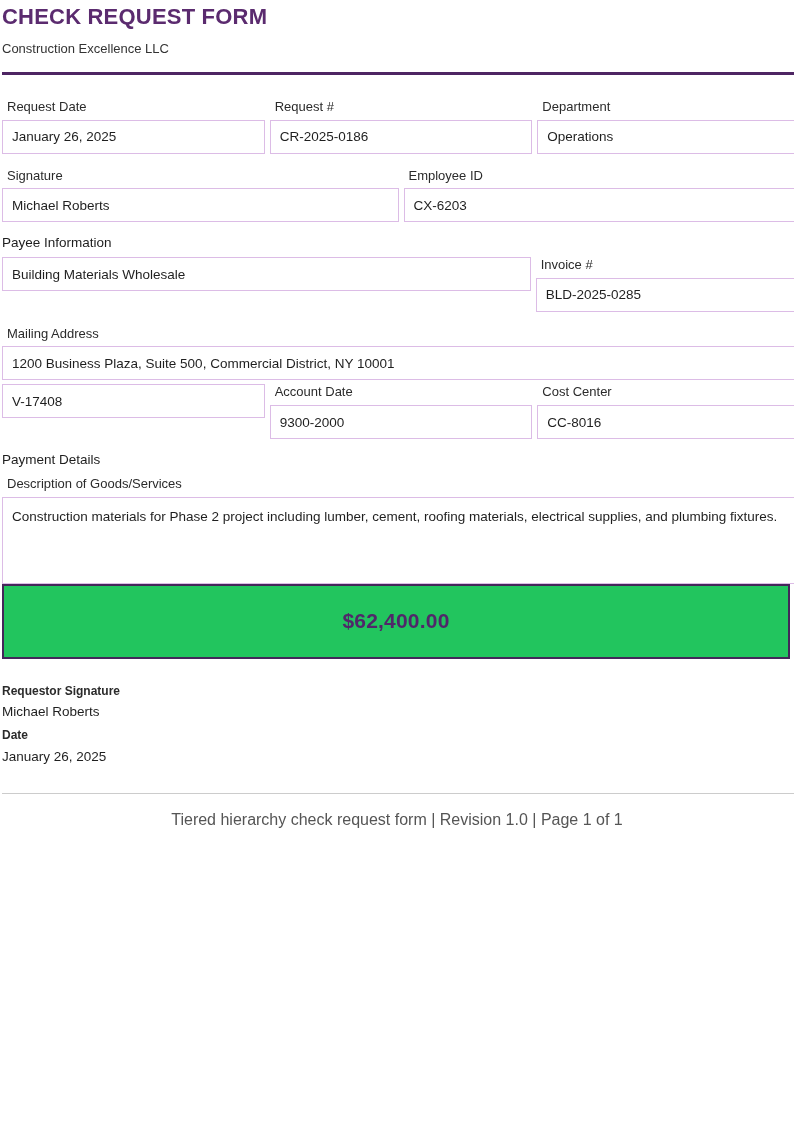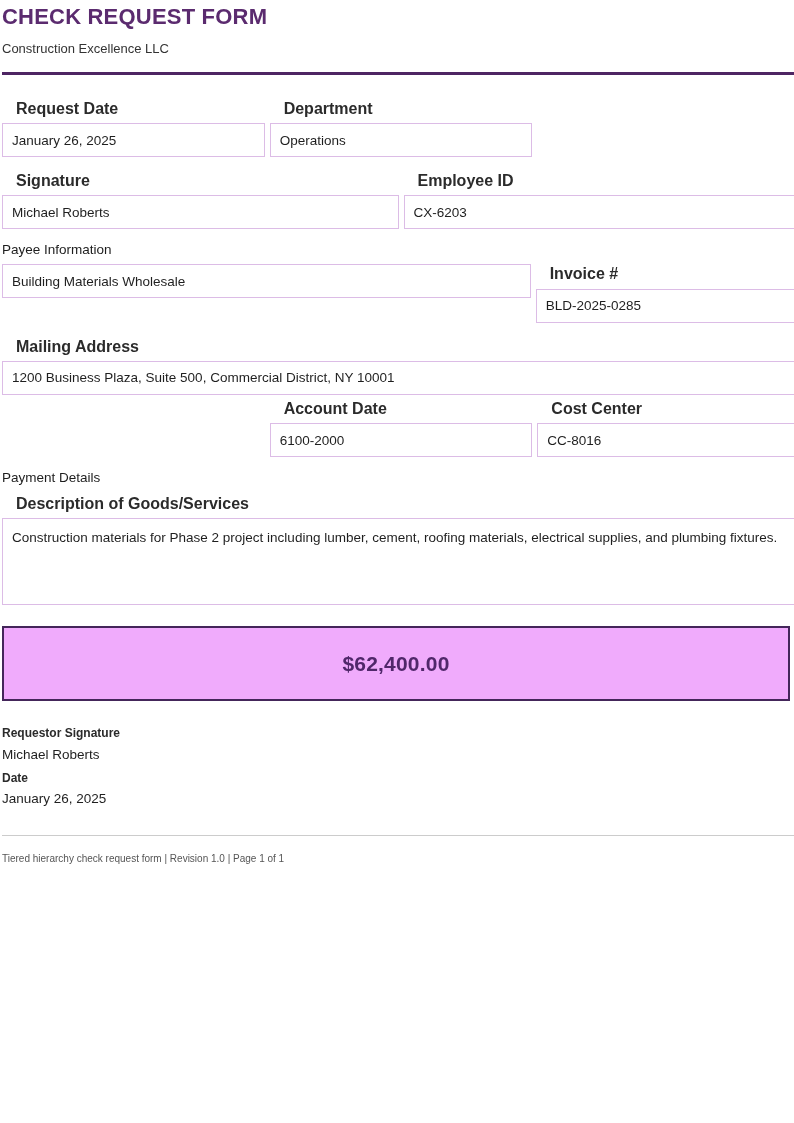--- a/index.html
+++ b/index.html
@@ -19,72 +19,76 @@
   .heavyrule{height:3px;background:#4e2563;margin-top:16px;width:798px;}
 
   
   .row{display:grid;column-gap:5px;}
   .row.cols3{grid-template-columns:1fr 1fr 1fr;}
   .row.cols2{grid-template-columns:1fr 1fr;}
   .row.cols21{grid-template-columns:2fr 1fr;}
   .mt-std{margin-top:14px;}
   .mt-sm{margin-top:4px;}
   .flabel{
-    font-size:16px;font-weight:bold;color:#2b2b2b;
-    margin:0 0 5px 14px;line-height:1.2;
+    font-size:13px;font-weight:normal;color:#2b2b2b;
+    margin:0 0 5px 5px;line-height:1.2;
   }
   .fbox{
     border:1px solid #dcbce6;background:#ffffff;
     height:32px;display:flex;align-items:center;
     padding:0 9px;font-size:13.5px;color:#1f1f1f;
     box-sizing:content-box;white-space:nowrap;overflow:hidden;
   }
   .fbox.area{
     height:auto;min-height:69px;align-items:flex-start;
     padding:8px 9px;line-height:1.6;white-space:normal;
   }
 
   .section-title{font-size:13.5px;color:#1d1d1d;margin-top:13px;}
   .section-title + .row{margin-top:7px;}
   .desc-label{margin-top:9px;}
 
   
   .amount-box{
-    margin-top:21px;width:784px;height:71px;
-    border:2px solid #44265a;background:#f0abfc;
+    width:784px;height:71px;
+    border:2px solid #44265a;background:#22c55e;
     display:flex;align-items:center;justify-content:center;
   }
   .amount-text{font-size:21px;font-weight:bold;color:#50276a;letter-spacing:.2px;}
 
   
   .sig-block{margin-top:25px;}
   .sig-label{font-size:12px;font-weight:bold;color:#2b2b2b;line-height:1.2;}
   .sig-value{font-size:13.5px;color:#1f1f1f;margin-top:6px;line-height:1.2;}
   .sig-label.second{margin-top:8px;}
 
   
   .footer-rule{height:1px;background:#cccccc;margin-top:28px;width:798px;}
   .footer-text{
-    margin-top:17px;text-align:left;width:790px;
-    font-size:10px;color:#555555;
+    margin-top:17px;text-align:center;width:790px;
+    font-size:16px;color:#555555;
   }
 </style>
 </head>
 <body>
 
 <div class="page">
 
   <div class="title">CHECK REQUEST FORM</div>
   <div class="subtitle">Construction Excellence LLC</div>
   <div class="heavyrule"></div>
 
   <div class="row cols3" style="margin-top:24px;">
     <div>
       <div class="flabel">Request Date</div>
       <div class="fbox">January 26, 2025</div>
+    </div>
+    <div>
+      <div class="flabel">Request #</div>
+      <div class="fbox">CR-2025-0186</div>
     </div>
     <div>
       <div class="flabel">Department</div>
       <div class="fbox">Operations</div>
     </div>
   </div>
 
   <div class="row cols2 mt-std">
     <div>
       <div class="flabel">Signature</div>
@@ -108,24 +112,25 @@
     </div>
   </div>
 
   <div class="mt-std">
     <div class="flabel">Mailing Address</div>
     <div class="fbox">1200 Business Plaza, Suite 500, Commercial District, NY 10001</div>
   </div>
 
   <div class="row cols3 mt-sm">
     <div>
+      <div class="fbox">V-17408</div>
     </div>
     <div>
       <div class="flabel">Account Date</div>
-      <div class="fbox">6100-2000</div>
+      <div class="fbox">9300-2000</div>
     </div>
     <div>
       <div class="flabel">Cost Center</div>
       <div class="fbox">CC-8016</div>
     </div>
   </div>
 
   <div class="section-title">Payment Details</div>
   <div>
     <div class="flabel desc-label">Description of Goods/Services</div>

